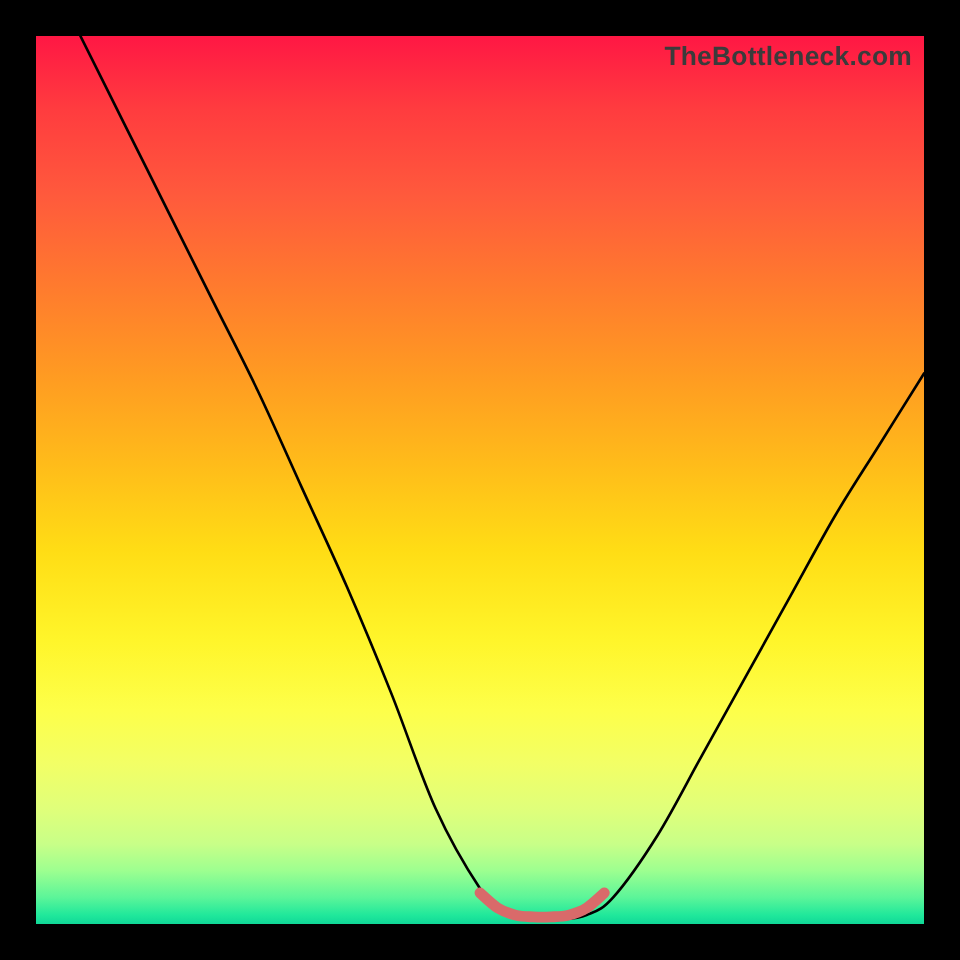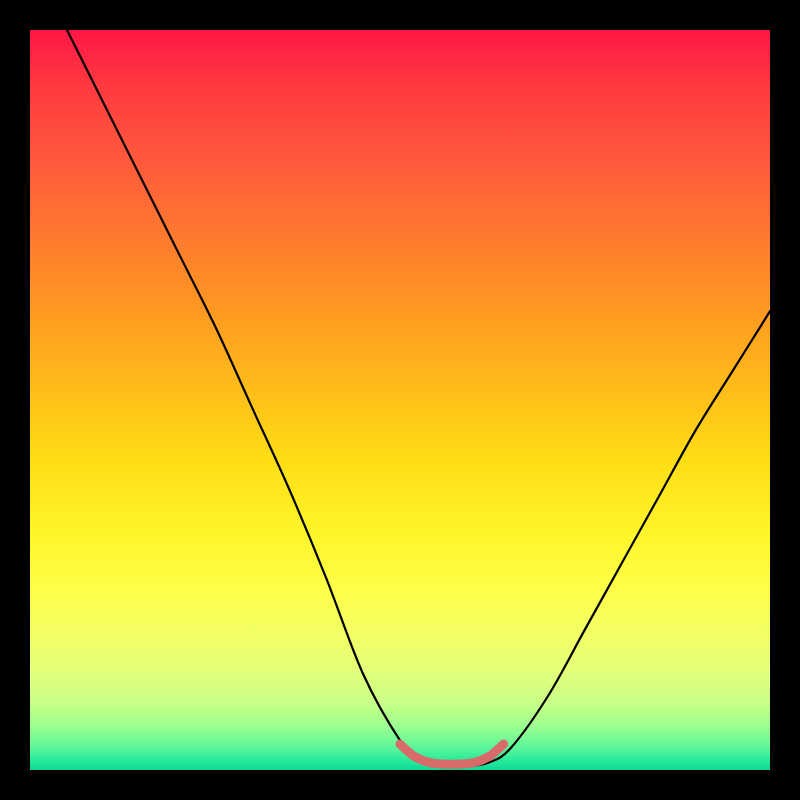--- a/index.html
+++ b/index.html
@@ -66,18 +66,19 @@
     height: 740px;
     overflow: visible;
   }
 </style>
 </head>
 <body>
 
 <div class="frame">
   <div class="plot">
     <div class="gradient"></div>
+    <div class="watermark">TheBottleneck.com</div>
     <svg class="curve" viewBox="0 0 740 740">
       <path d="M 37 0 C 43.166666666666664 12.333333333333334, 61.666666666666664 49.33333333333333, 74 74 C 86.33333333333333 98.66666666666667, 98.66666666666667 123.33333333333333, 111 148 C 123.33333333333333 172.66666666666666, 135.66666666666666 197.33333333333334, 148 222 C 160.33333333333334 246.66666666666666, 172.66666666666666 270.1, 185 296 C 197.33333333333334 321.9, 209.66666666666666 350.2666666666667, 222 377.40000000000003 C 234.33333333333334 404.53333333333336, 246.66666666666666 430.43333333333334, 259 458.8 C 271.3333333333333 487.1666666666667, 283.6666666666667 516.7666666666667, 296 547.6 C 308.3333333333333 578.4333333333334, 320.6666666666667 616.6666666666666, 333 643.8 C 345.3333333333333 670.9333333333333, 360.1333333333333 695.5999999999999, 370 710.4 C 379.8666666666667 725.2, 384.80000000000007 728.2833333333333, 392.20000000000005 732.6 C 399.6 736.9166666666667, 407.00000000000006 735.6833333333333, 414.40000000000003 736.3 C 421.8 736.9166666666666, 429.2 736.9166666666666, 436.59999999999997 736.3 C 443.99999999999994 735.6833333333333, 451.4 735.6833333333334, 458.8 732.6 C 466.20000000000005 729.5166666666667, 471.1333333333333 728.9, 481 717.8 C 490.8666666666667 706.6999999999999, 505.6666666666667 685.7333333333333, 518 666 C 530.3333333333334 646.2666666666667, 542.6666666666666 621.6, 555 599.4 C 567.3333333333334 577.1999999999999, 579.6666666666666 555, 592 532.8 C 604.3333333333334 510.59999999999997, 616.6666666666666 488.4, 629 466.2 C 641.3333333333334 444, 653.6666666666666 420.5666666666666, 666 399.59999999999997 C 678.3333333333334 378.6333333333333, 690.6666666666666 360.1333333333333, 703 340.4 C 715.3333333333334 320.66666666666663, 733.8333333333334 291.06666666666666, 740 281.2" fill="none" stroke="#000" stroke-width="2.2" stroke-linejoin="round" stroke-linecap="round" id="mainCurve"></path>
       <path d="M 370 714.1 C 372.4666666666667 716.1966666666667, 379.8666666666667 723.5966666666666, 384.8 726.68 C 389.73333333333335 729.7633333333333, 394.6666666666667 731.3666666666667, 399.6 732.6 C 404.53333333333336 733.8333333333334, 409.4666666666667 733.8333333333334, 414.40000000000003 734.08 C 419.33333333333337 734.3266666666667, 424.26666666666665 734.3266666666667, 429.2 734.08 C 434.1333333333333 733.8333333333334, 439.06666666666666 733.8333333333334, 444 732.6 C 448.93333333333334 731.3666666666667, 453.8666666666667 729.7633333333333, 458.8 726.68 C 463.73333333333335 723.5966666666666, 471.1333333333333 716.1966666666667, 473.6 714.1" fill="none" stroke="#d96a6a" stroke-width="9" stroke-linecap="round" stroke-linejoin="round" id="bandCurve"></path>
     </svg>
   </div>
 </div>
 
 </body></html>

